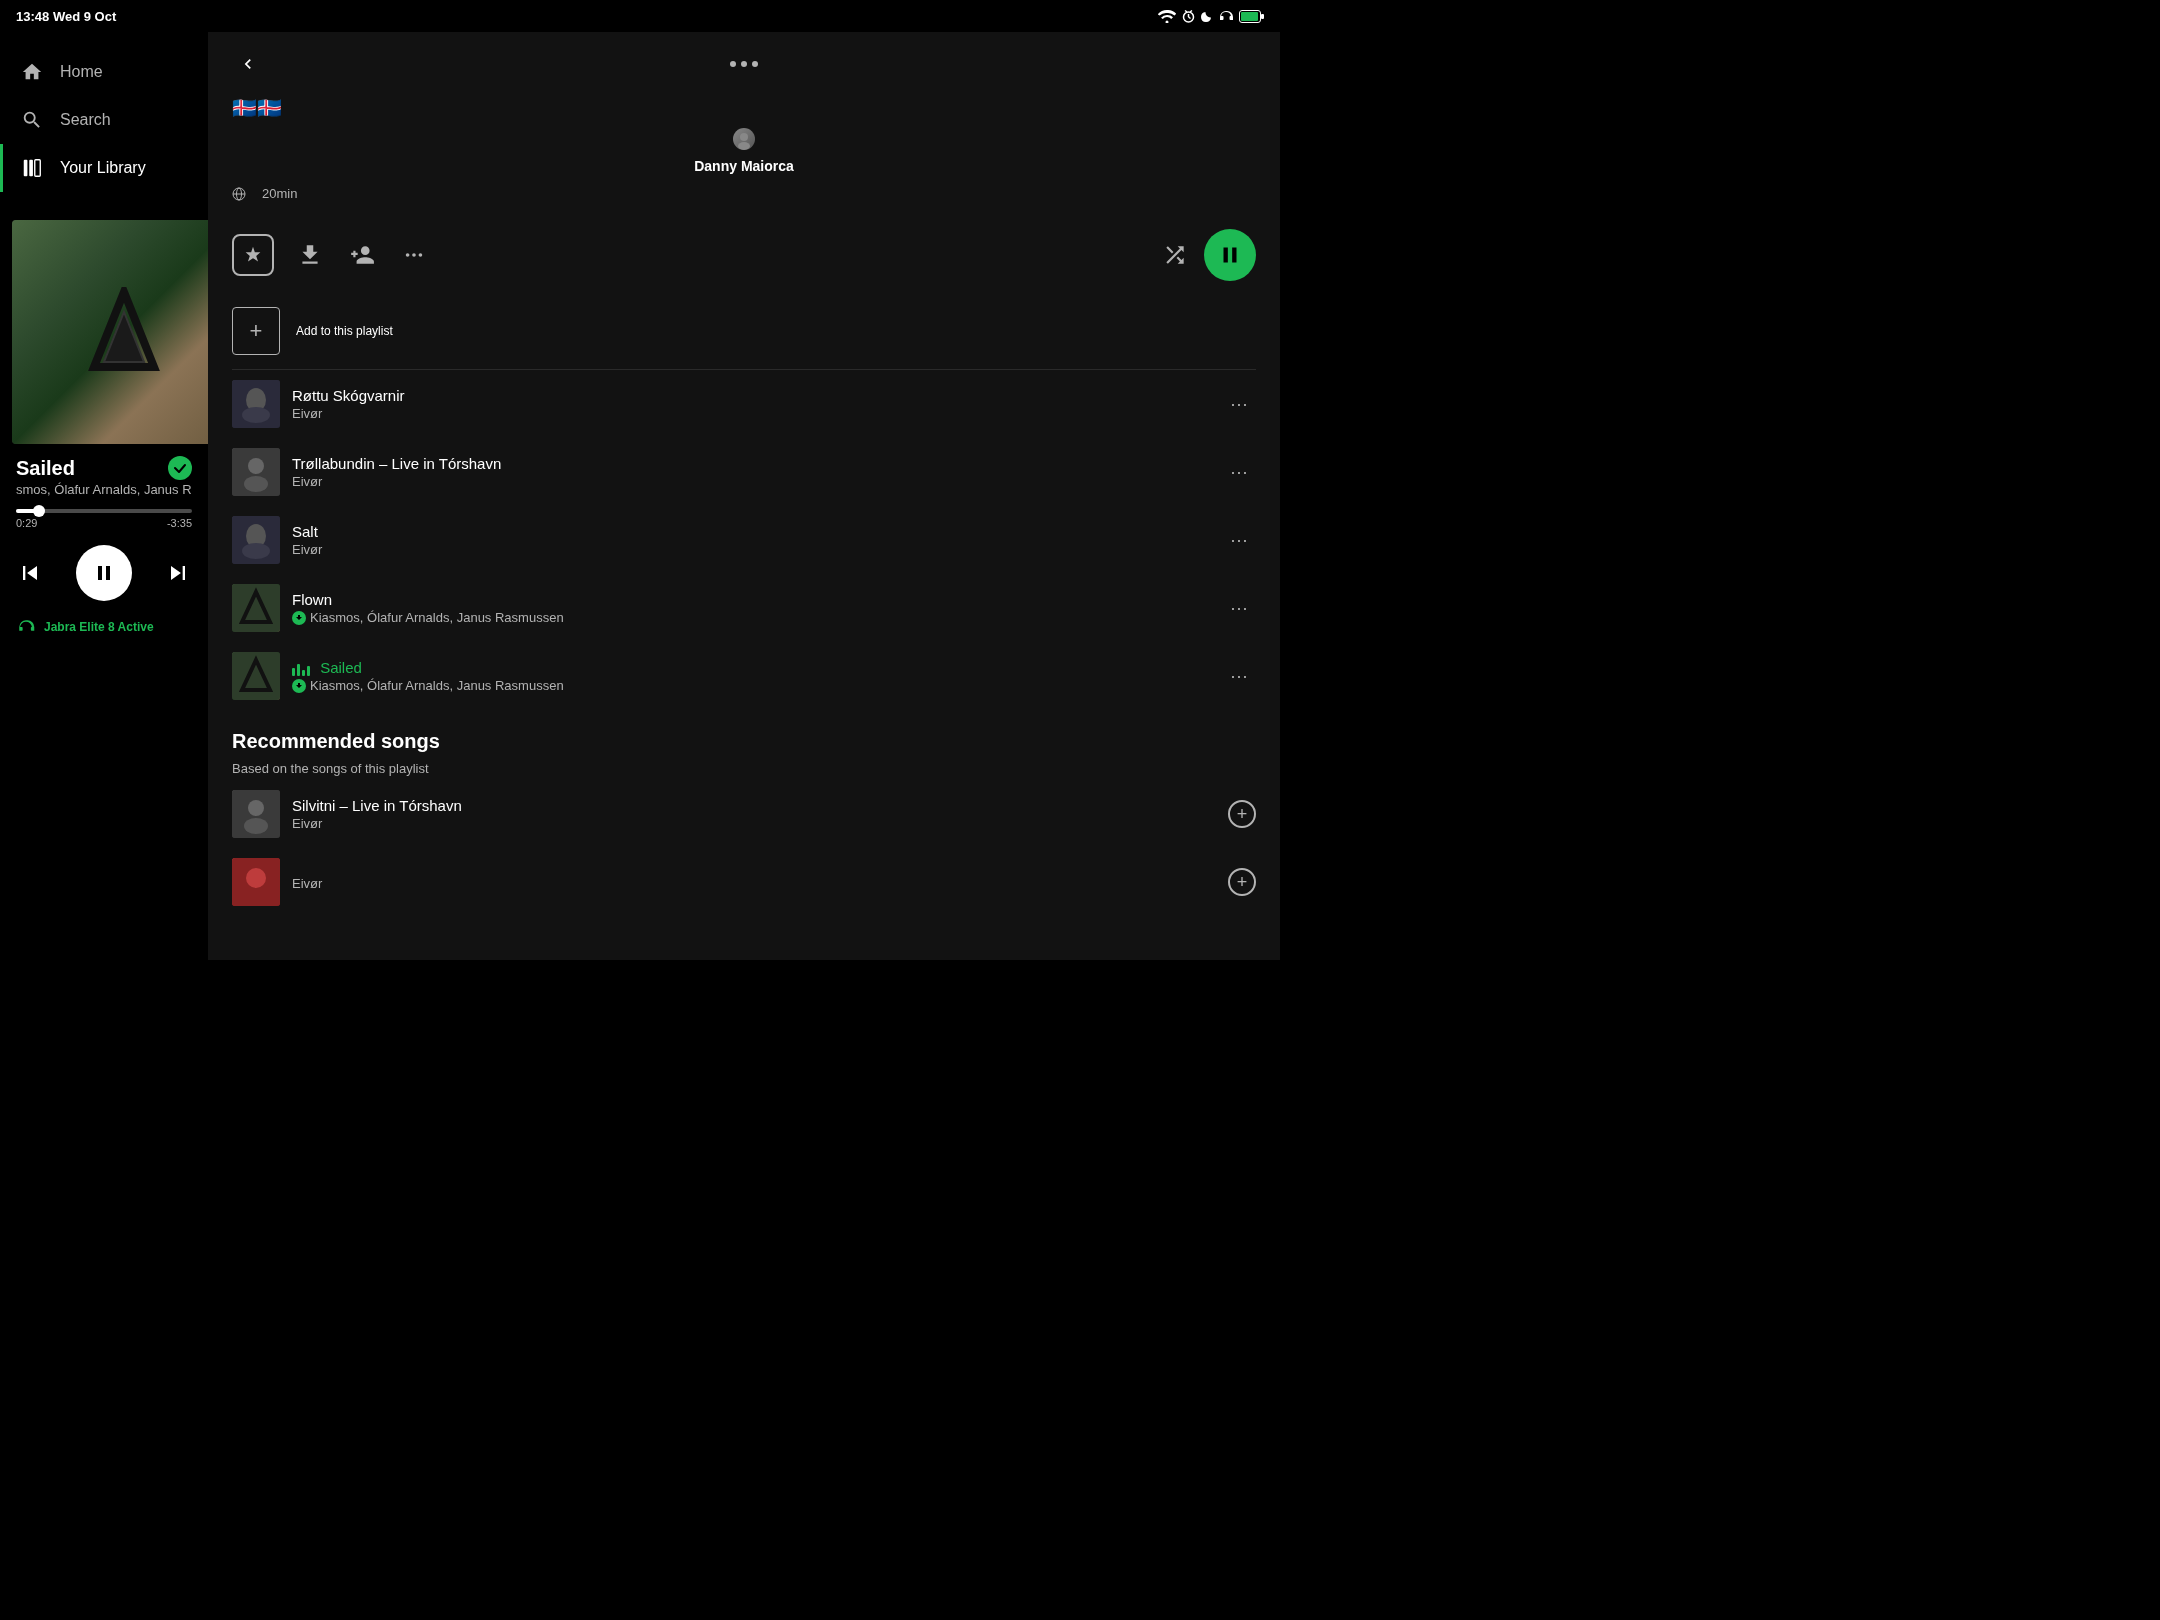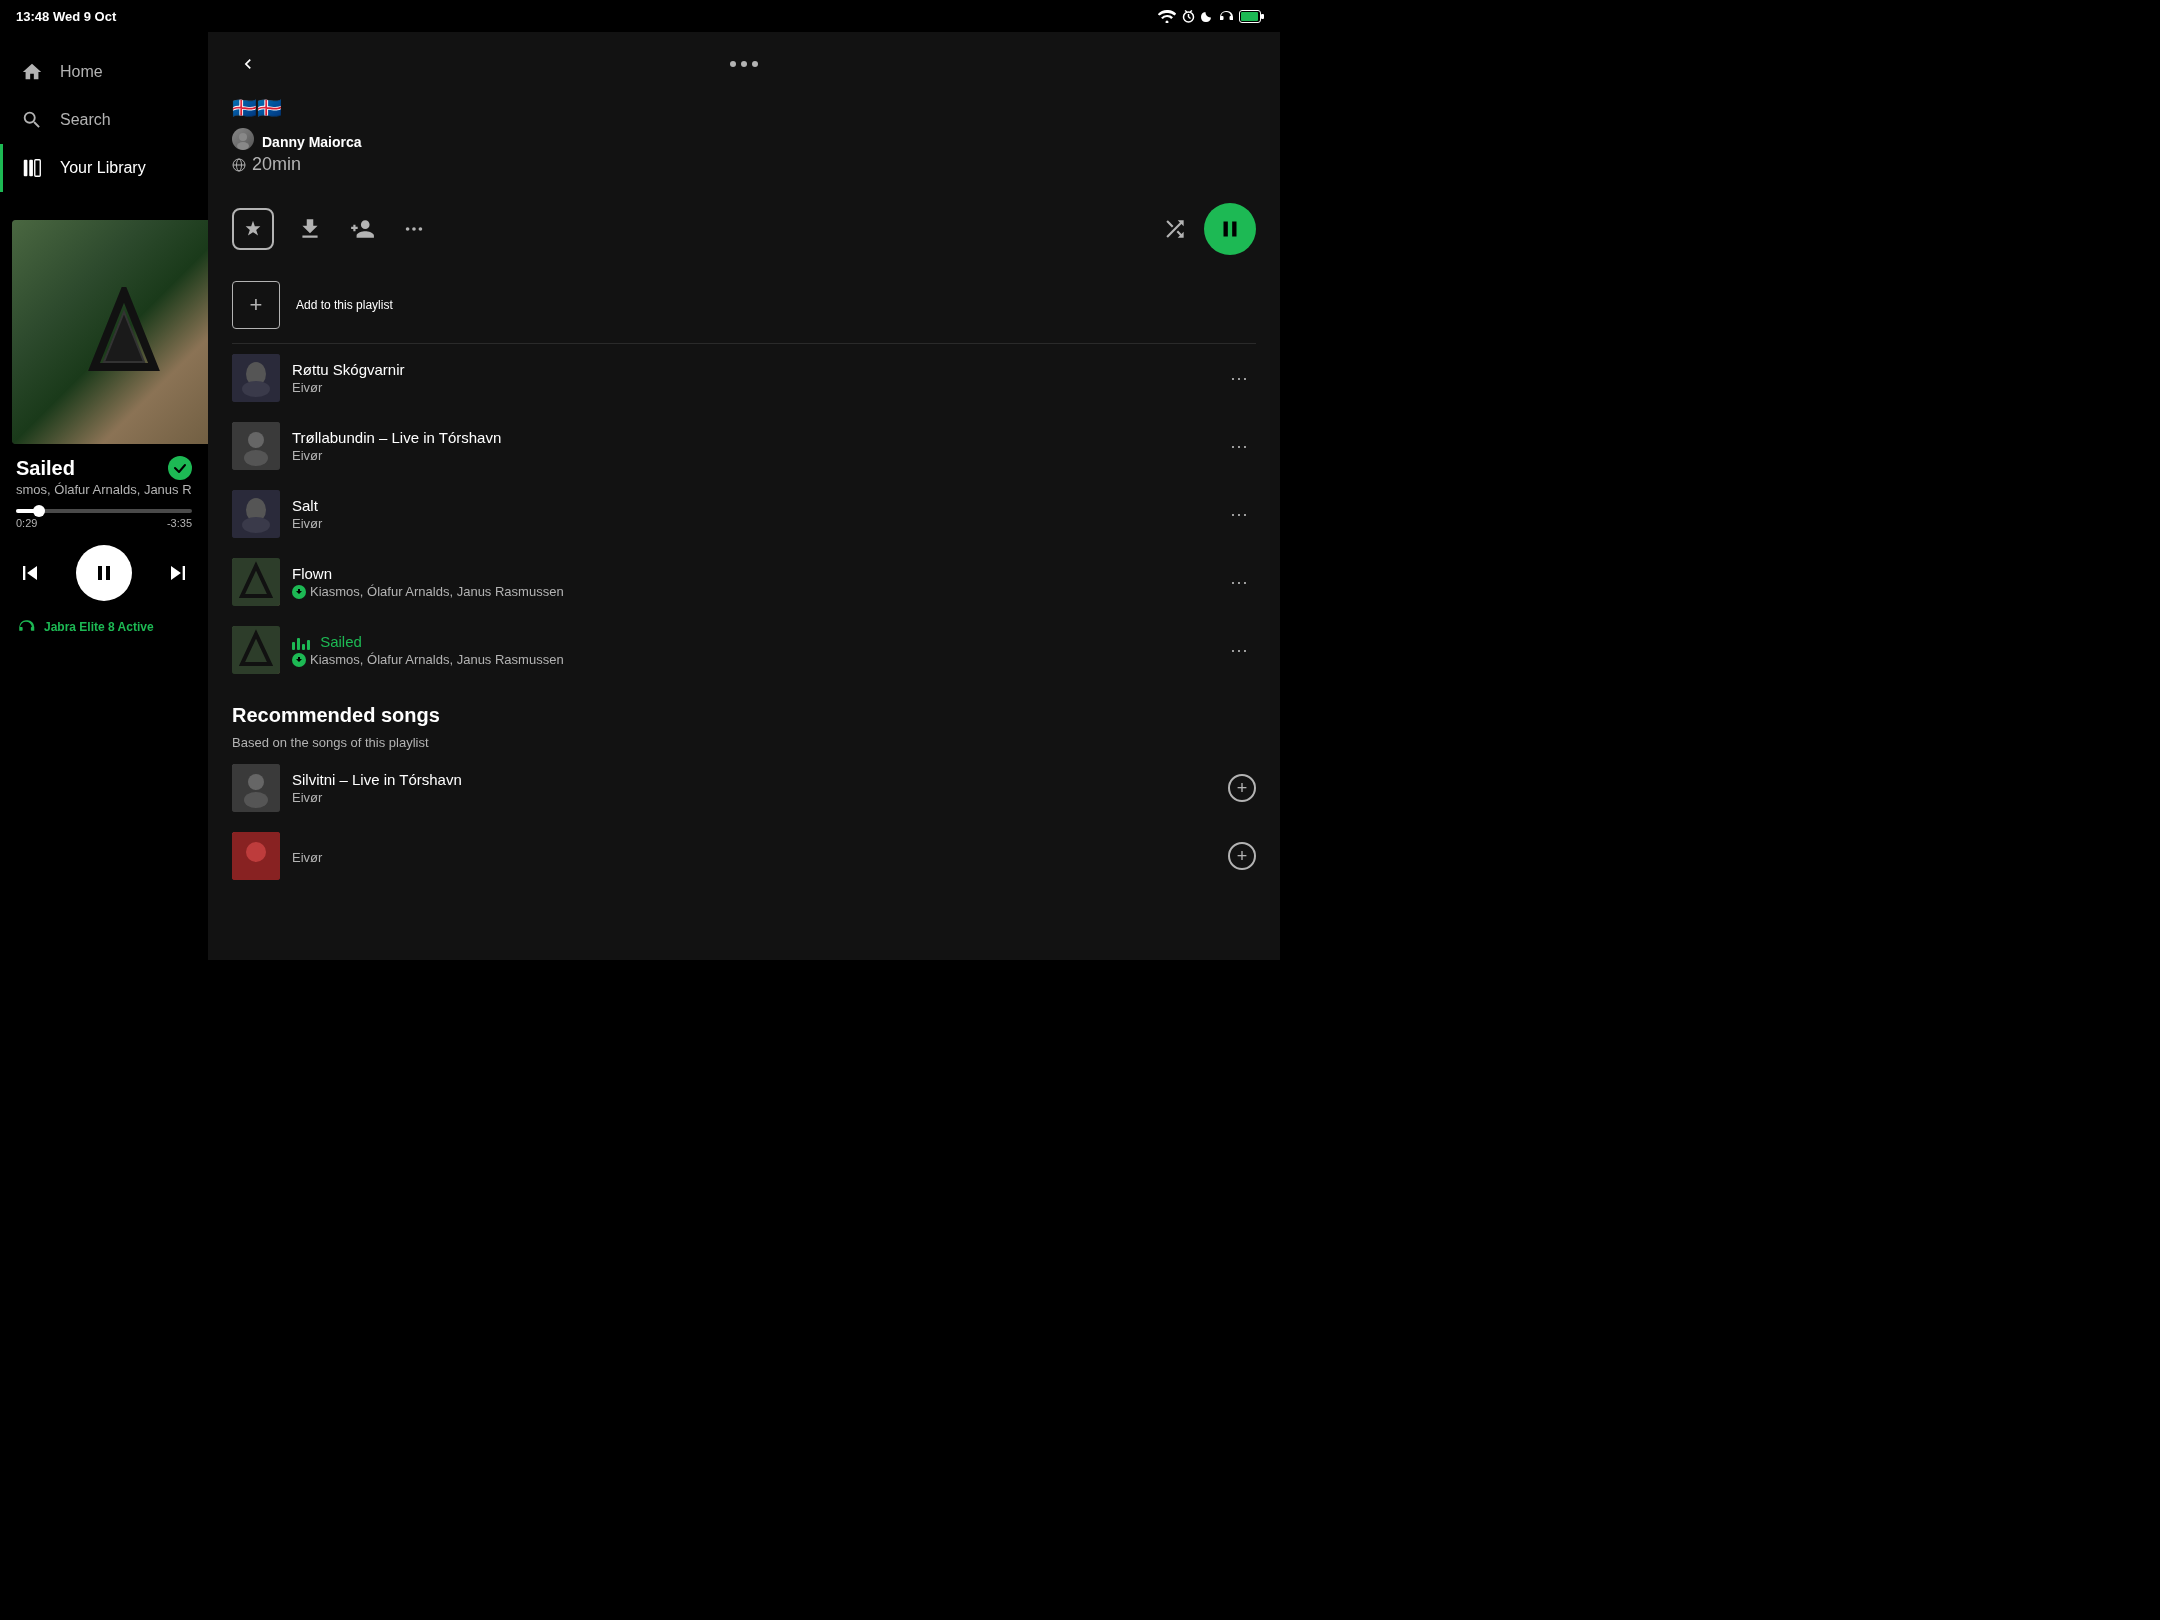--- a/index.html
+++ b/index.html
@@ -265,41 +265,42 @@
 
     .playlist-info {
       padding: 8px 24px 16px;
     }
     .playlist-flags {
       font-size: 20px;
       margin-bottom: 8px;
     }
     .playlist-author-row {
       display: flex;
-      align-items: flex-end;
+      align-items: center;
       gap: 8px;
-      margin-bottom: 4px;
+      margin-bottom: 12px;
+      flex-direction: column;
     }
     .author-avatar {
       width: 22px;
       height: 22px;
       border-radius: 50%;
       background: linear-gradient(135deg, #888, #555);
       overflow: hidden;
     }
     .author-name {
       font-size: 14px;
       font-weight: 600;
       color: #fff;
     }
     .playlist-meta {
       display: flex;
       align-items: center;
-      gap: 6px;
-      font-size: 18px;
+      gap: 16px;
+      font-size: 13px;
       color: #b3b3b3;
     }
     .globe-icon {
       width: 14px;
       height: 14px;
     }
 
     .playlist-actions {
       display: flex;
       align-items: center;

